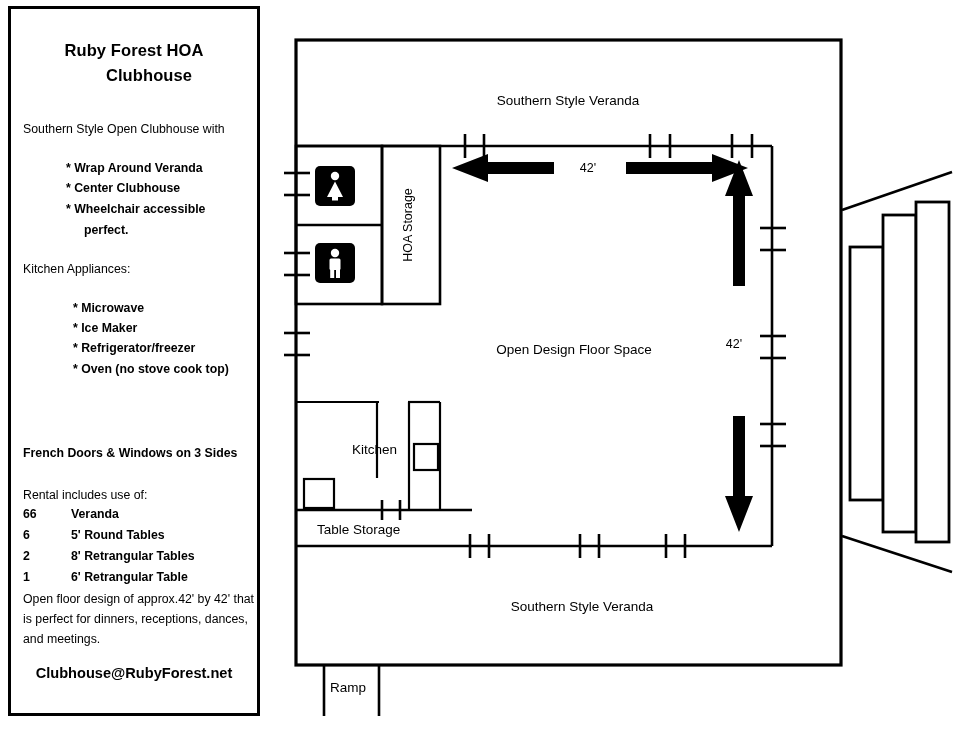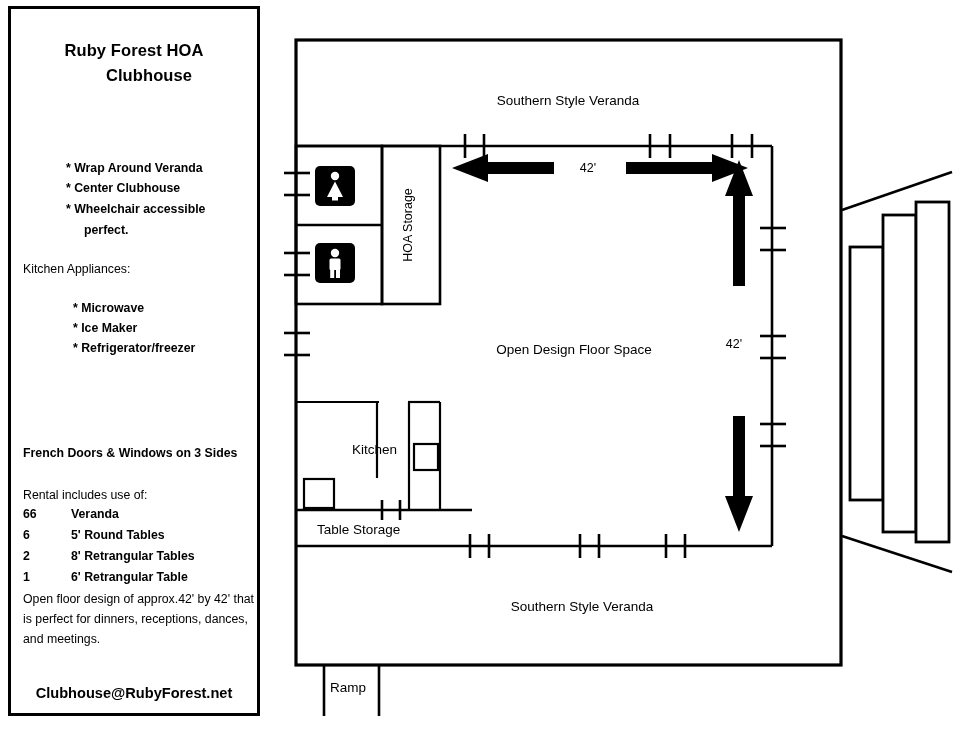--- a/index.html
+++ b/index.html
@@ -95,21 +95,21 @@
   #closing-text {
     left: 12px;
     top: 580px;
     width: 238px;
     line-height: 20px;
   }
   #email-line {
     position: absolute;
     left: 0;
     right: 0;
-    top: 676px;
+    top: 656px;
     text-align: center;
     font-size: 14.6px;
     font-weight: bold;
   }
 
   
   #floorplan {
     position: absolute;
     left: 262px;
     top: 0;
@@ -150,31 +150,33 @@
 <body>
 
 <div id="page">
 
   <div id="info-panel">
     <div id="info-inner">
 
       <div class="title-line" id="title-1">Ruby Forest HOA</div>
       <div class="title-line" id="title-2">Clubhouse</div>
 
+      <div class="body-text" id="intro-line">Southern Style Open Clubhouse with</div>
 
       <div class="bullet-text" id="feat-1">* Wrap Around Veranda</div>
       <div class="bullet-text" id="feat-2">* Center Clubhouse</div>
       <div class="bullet-text" id="feat-3">* Wheelchair accessible</div>
       <div class="bullet-text" id="feat-3b">perfect.</div>
 
       <div class="body-text" id="kitchen-head">Kitchen Appliances:</div>
 
       <div class="bullet-text" id="app-1">* Microwave</div>
       <div class="bullet-text" id="app-2">* Ice Maker</div>
       <div class="bullet-text" id="app-3">* Refrigerator/freezer</div>
+      <div class="bullet-text" id="app-4">* Oven (no stove cook top)</div>
 
 
       <div class="body-text" id="doors-line">French Doors &amp; Windows on 3 Sides</div>
 
       <div class="body-text" id="rental-head">Rental includes use of:</div>
 
       <table id="rental-table">
         <tbody>
           <tr>
             <td class="qty">66</td>

